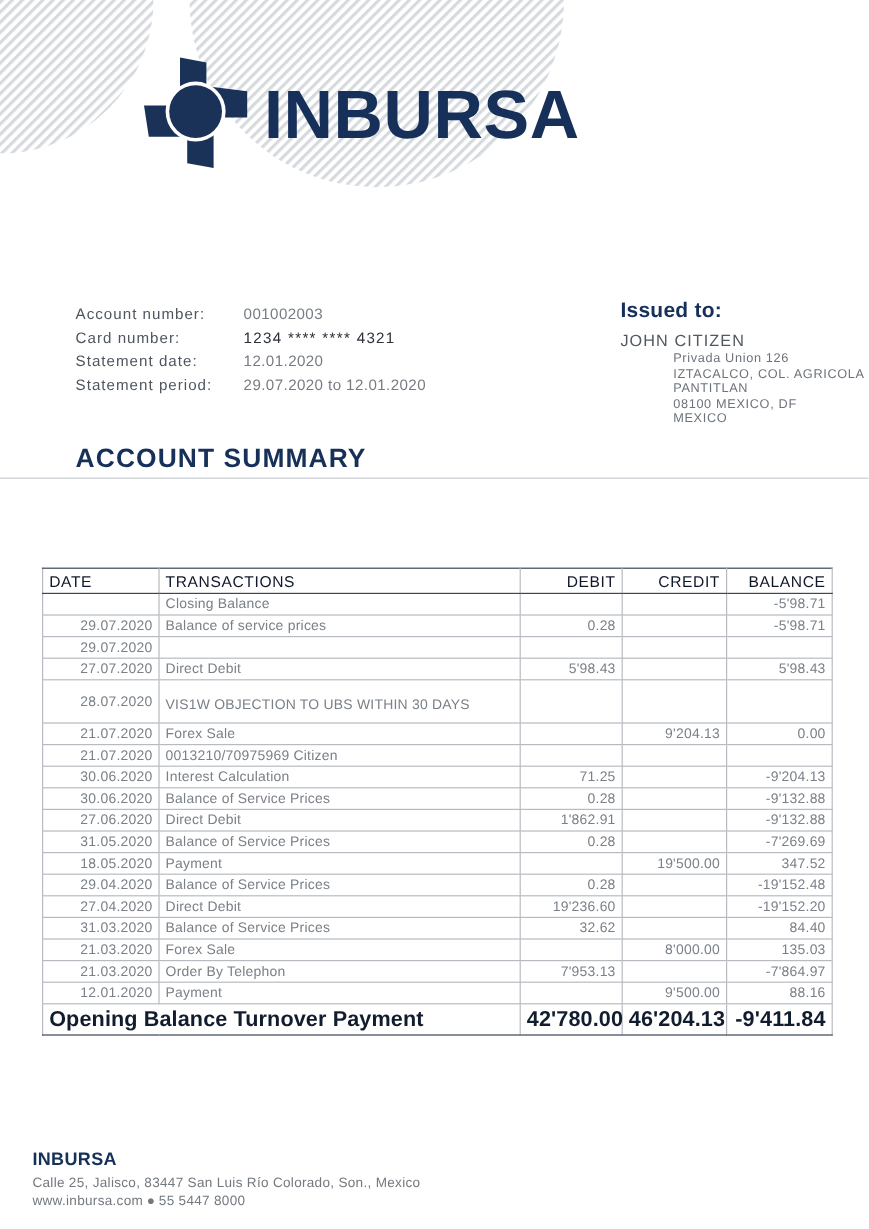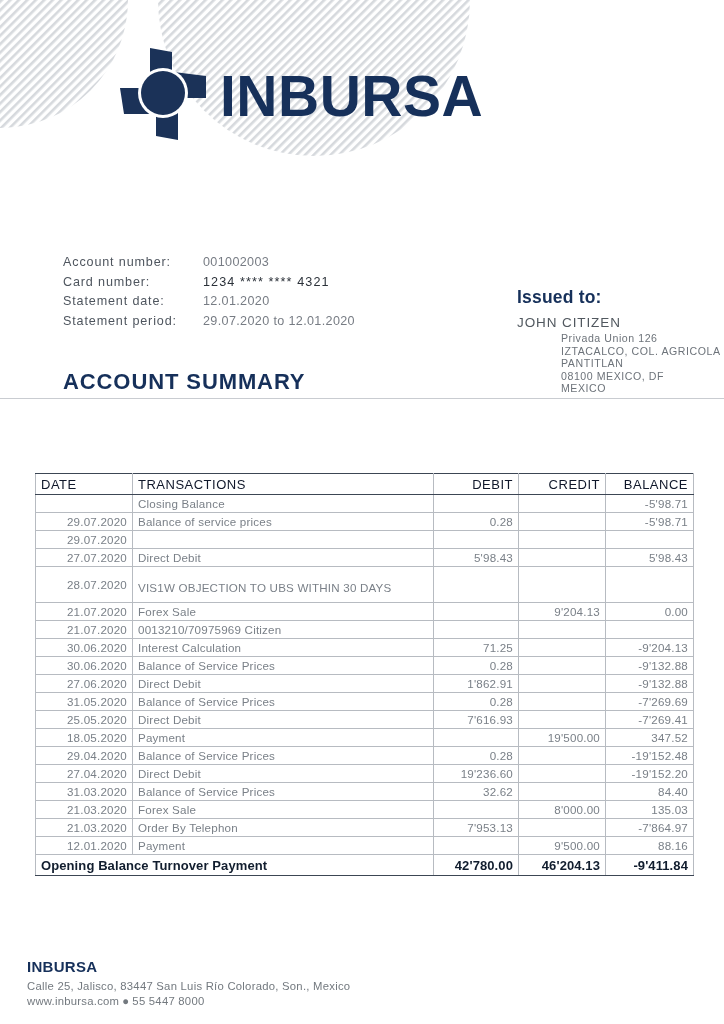--- a/index.html
+++ b/index.html
@@ -45,21 +45,21 @@
   }
   .acct-row { display: flex; font-size: 12.6px; line-height: 19.6px; white-space: nowrap; }
   .acct-label {
     width: 140px; flex: 0 0 140px;
     color: #4e555e; letter-spacing: 0.85px;
   }
   .acct-value { color: #777c84; letter-spacing: 0.35px; }
   .acct-value.strong { color: #2b3139; font-weight: 400; letter-spacing: 1.1px; }
 
   
-  .issued-block { position: absolute; left: 517px; top: 248px; z-index: 2; margin-top: 39px; }
+  .issued-block { position: absolute; left: 517px; top: 248px; z-index: 2; }
   .issued-title {
     font-size: 17.5px; font-weight: 700; color: #16305a;
     letter-spacing: 0.2px; margin-bottom: 7px;
   }
   .issued-name {
     font-size: 13.5px; color: #51585f; letter-spacing: 0.9px; margin-bottom: 2px;
   }
   .issued-line { font-size: 10.6px; color: #6d737a; letter-spacing: 0.55px; line-height: 12.6px; padding-left: 44px; }
 
   
@@ -110,21 +110,21 @@
   td.date { text-align: right; letter-spacing: 0.15px; }
   td.tx   { text-align: left; }
   td.num  { text-align: right; }
 
   tr.tall td { height: 36px; }
   tr.tall td.tx { line-height: 15px; padding-top: 8px; }
 
   tr.total td {
     color: #111d2e;
     font-weight: 700;
-    font-size: 13px;
+    font-size: 18px;
     border-top: 1.6px solid #3c4654;
     border-bottom: 1.6px solid #3c4654;
     height: 21px;
     letter-spacing: 0.1px;
   }
   tr.total td.lbl-merge { text-align: left; }
 
   
   .footer { position: absolute; left: 27px; top: 958px; z-index: 2; }
   .footer-brand {
@@ -307,27 +307,20 @@
           <td class="num">-9'132.88</td>
         </tr>
         <tr>
           <td class="date">31.05.2020</td>
           <td class="tx">Balance of Service Prices</td>
           <td class="num">0.28</td>
           <td class="num"></td>
           <td class="num">-7'269.69</td>
         </tr>
         <tr>
-          <td class="date">25.05.2020</td>
-          <td class="tx">Direct Debit</td>
-          <td class="num">7'616.93</td>
-          <td class="num"></td>
-          <td class="num">-7'269.41</td>
-        </tr>
-        <tr>
           <td class="date">18.05.2020</td>
           <td class="tx">Payment</td>
           <td class="num"></td>
           <td class="num">19'500.00</td>
           <td class="num">347.52</td>
         </tr>
         <tr>
           <td class="date">29.04.2020</td>
           <td class="tx">Balance of Service Prices</td>
           <td class="num">0.28</td>

